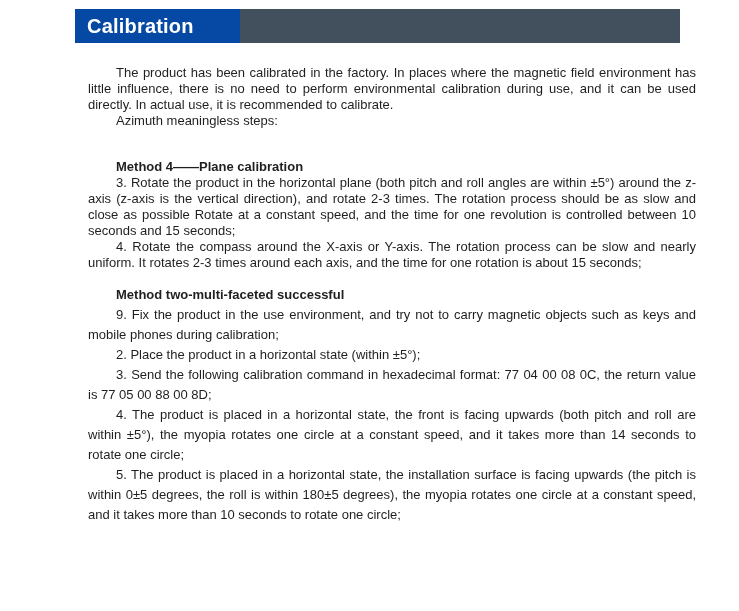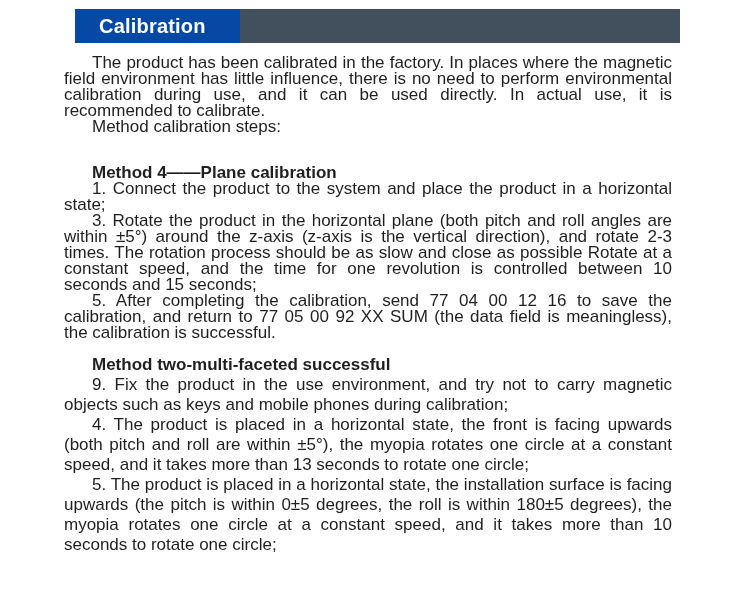--- a/index.html
+++ b/index.html
@@ -21,38 +21,38 @@
     margin: 9px 0 0 75px;
     width: 605px;
     height: 34px;
   }
   .header-accent {
     background: var(--accent, #0549a4);
     min-width: 165px;
     box-sizing: border-box;
     display: flex;
     align-items: center;
-    padding: 0 24px;
+    padding: 0 12px;
   }
   .header-title {
     color: #ffffff;
     font-size: 20px;
     font-weight: 700;
     letter-spacing: 0.2px;
     white-space: nowrap;
   }
   .header-bar {
     flex: 1;
     background: var(--bar, #424f5d);
   }
   .content {
-    margin-left: 64px;
+    margin-left: 88px;
     width: 608px;
-    padding-top: 12px;
-    font-size: 17px;
+    padding-top: 22px;
+    font-size: 13px;
     line-height: 16px;
   }
   .content p {
     margin: 0;
     text-align: justify;
   }
   .indent { text-indent: 28px; }
   .bold { font-weight: 700; }
   .method1-heading { margin-top: 30px !important; }
   .section-2 { line-height: 20px; }
@@ -67,32 +67,33 @@
     <div class="header-accent">
       <span class="header-title">Calibration</span>
     </div>
     <div class="header-bar"></div>
   </div>
 
   <div class="content">
 
     <p class="indent">The product has been calibrated in the factory. In places where the magnetic field environment has little influence, there is no need to perform environmental calibration during use, and it can be used directly. In actual use, it is recommended to calibrate.</p>
 
-    <p class="indent">Method calibration steps:</p>
+    <p class="indent">Azimuth meaningless steps:</p>
 
     <div class="section-1">
       <p class="indent bold method1-heading">Method 4——Plane calibration</p>
 
-      <p class="indent">1. Connect the product to the system and place the product in a horizontal state;</p>
       <p class="indent">3. Rotate the product in the horizontal plane (both pitch and roll angles are within ±5°) around the z-axis (z-axis is the vertical direction), and rotate 2-3 times. The rotation process should be as slow and close as possible Rotate at a constant speed, and the time for one revolution is controlled between 10 seconds and 15 seconds;</p>
-      <p class="indent">5. After completing the calibration, send 77 04 00 12 16 to save the calibration, and return to 77 05 00 92 XX SUM (the data field is meaningless), the calibration is successful.</p>
+      <p class="indent">4. Rotate the compass around the X-axis or Y-axis. The rotation process can be slow and nearly uniform. It rotates 2-3 times around each axis, and the time for one rotation is about 15 seconds;</p>
     </div>
 
     <div class="section-2">
       <p class="indent bold method2-heading">Method two-multi-faceted successful</p>
 
       <p class="indent">9. Fix the product in the use environment, and try not to carry magnetic objects such as keys and mobile phones during calibration;</p>
-      <p class="indent">4. The product is placed in a horizontal state, the front is facing upwards (both pitch and roll are within ±5°), the myopia rotates one circle at a constant speed, and it takes more than 13 seconds to rotate one circle;</p>
+      <p class="indent">2. Place the product in a horizontal state (within ±5°);</p>
+      <p class="indent">3. Send the following calibration command in hexadecimal format: 77 04 00 08 0C, the return value is 77 05 00 88 00 8D;</p>
+      <p class="indent">4. The product is placed in a horizontal state, the front is facing upwards (both pitch and roll are within ±5°), the myopia rotates one circle at a constant speed, and it takes more than 14 seconds to rotate one circle;</p>
       <p class="indent">5. The product is placed in a horizontal state, the installation surface is facing upwards (the pitch is within 0±5 degrees, the roll is within 180±5 degrees), the myopia rotates one circle at a constant speed, and it takes more than 10 seconds to rotate one circle;</p>
     </div>
 
   </div>
 </div>
 
 </body></html>

